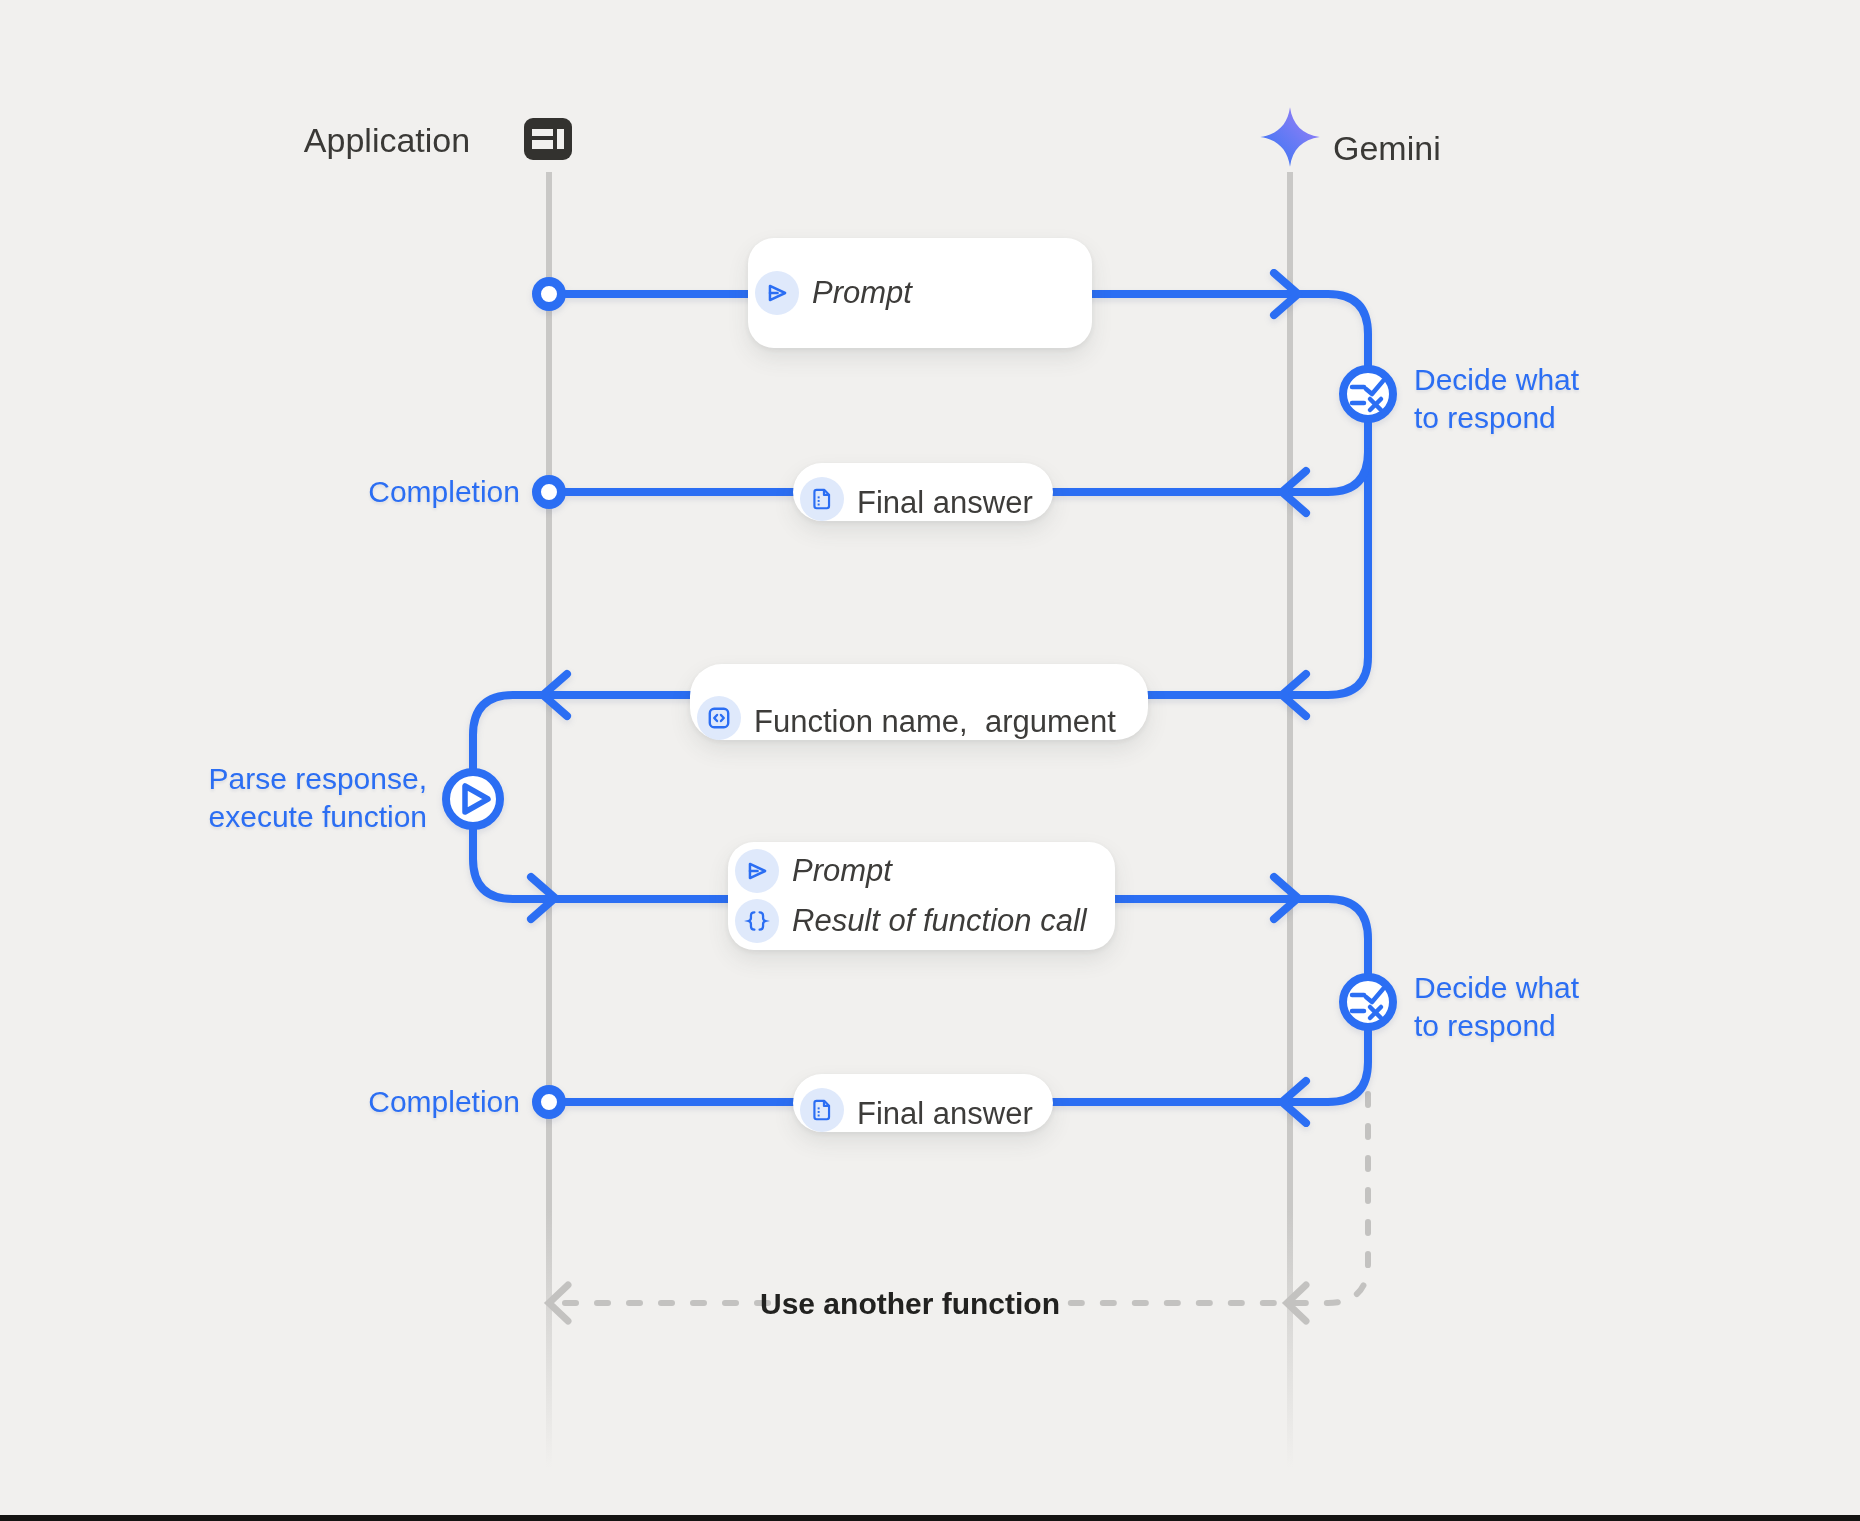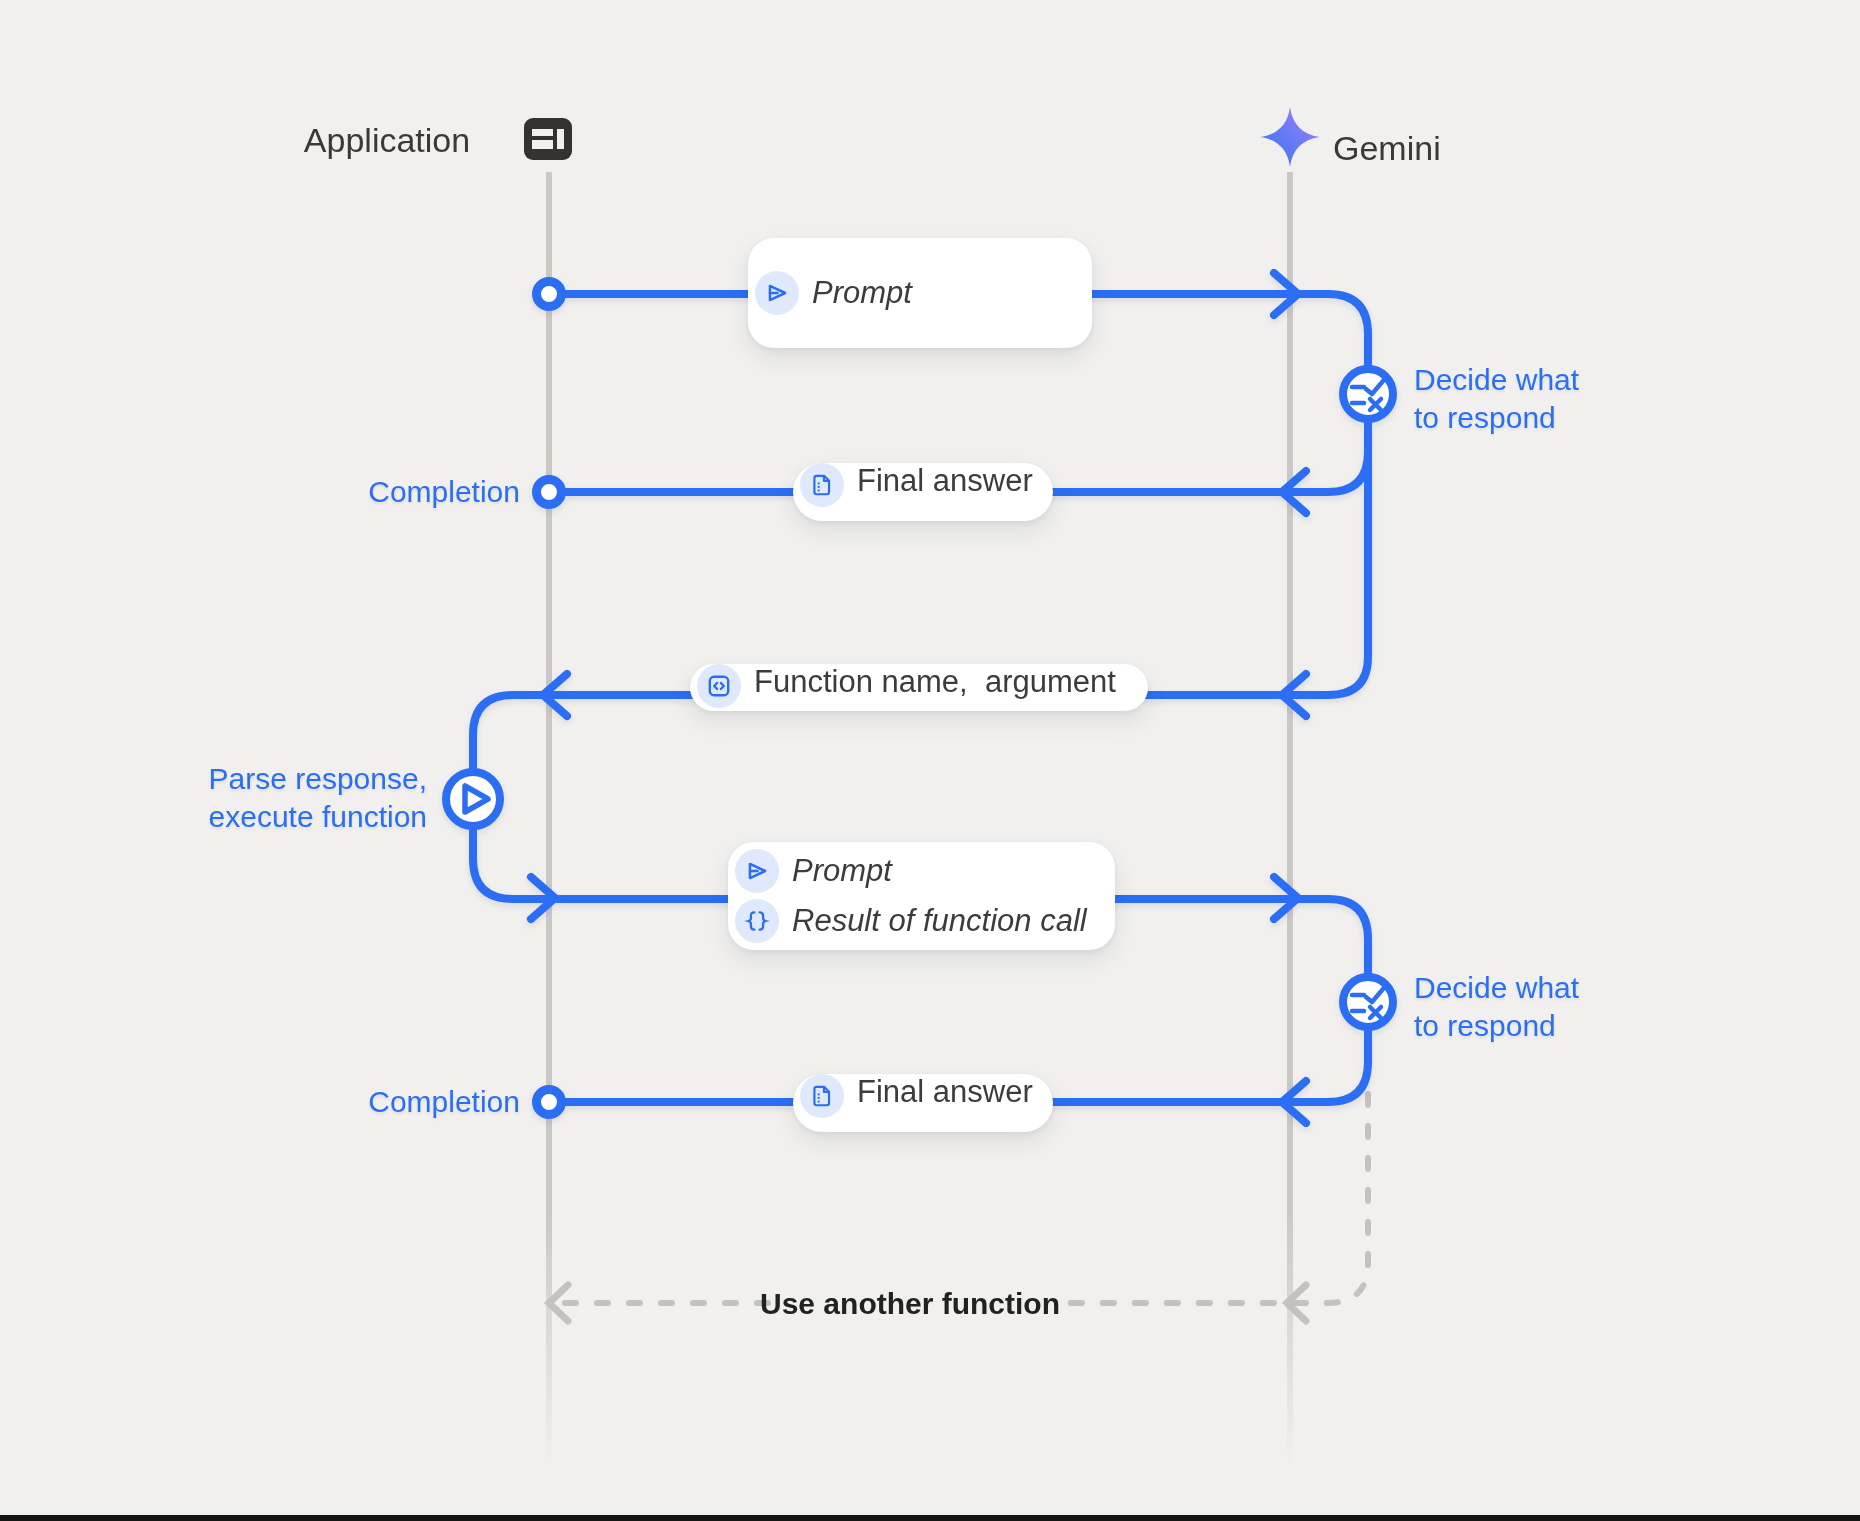--- a/index.html
+++ b/index.html
@@ -17,21 +17,21 @@
     position:absolute;
     font-size:34px;font-weight:500;color:#3a3936;line-height:40px;
   }
   .hdr-icon{position:absolute;}
 
   .pill{
     position:absolute;
     background:#ffffff;
     border-radius:32px;
     box-shadow:0 10px 22px rgba(60,64,67,0.10),0 2px 6px rgba(60,64,67,0.08);
-    display:flex;align-items:flex-start;
+    display:flex;align-items:flex-end;
   }
   .card{
     position:absolute;
     background:#ffffff;
     border-radius:26px;
     box-shadow:0 10px 22px rgba(60,64,67,0.10),0 2px 6px rgba(60,64,67,0.08);
     display:flex;flex-direction:column;justify-content:space-evenly;
   }
   .msg-row{display:flex;align-items:center;font-style:italic;}
   .icon-chip{
@@ -179,21 +179,21 @@
         <path d="M7 3.5 H14 L18.5 8 V18.5 a2 2 0 0 1 -2 2 H7 a2 2 0 0 1 -2 -2 V5.5 a2 2 0 0 1 2 -2 Z"></path>
         <path d="M13.8 3.8 V8.2 H18.2"></path>
         <rect x="8" y="9.6" width="1.8" height="1.8" fill="#2b6ef3" stroke="none"></rect>
         <rect x="8" y="12.9" width="1.8" height="1.8" fill="#2b6ef3" stroke="none"></rect>
         <rect x="8" y="16.2" width="1.8" height="1.8" fill="#2b6ef3" stroke="none"></rect>
       </svg>
     </span>
     <span class="lbl">Final answer</span>
   </div>
 
-  <div class="pill" style="left:690px;top:664px;width:458px;height:47px;">
+  <div class="pill" style="left:690px;top:664px;width:458px;height:76px;">
     <span class="icon-chip">
       <svg width="26" height="26" viewBox="0 0 24 24" fill="none" stroke="#2b6ef3" stroke-width="2.2" stroke-linejoin="round" stroke-linecap="round">
         <rect x="3.5" y="3.5" width="17" height="17" rx="4"></rect>
         <path d="M10.2 9.2 L7.6 12 L10.2 14.8"></path>
           <path d="M13.8 9.2 L16.4 12 L13.8 14.8"></path>
       </svg>
     </span>
     <span class="lbl">Function name,  argument</span>
   </div>
 

